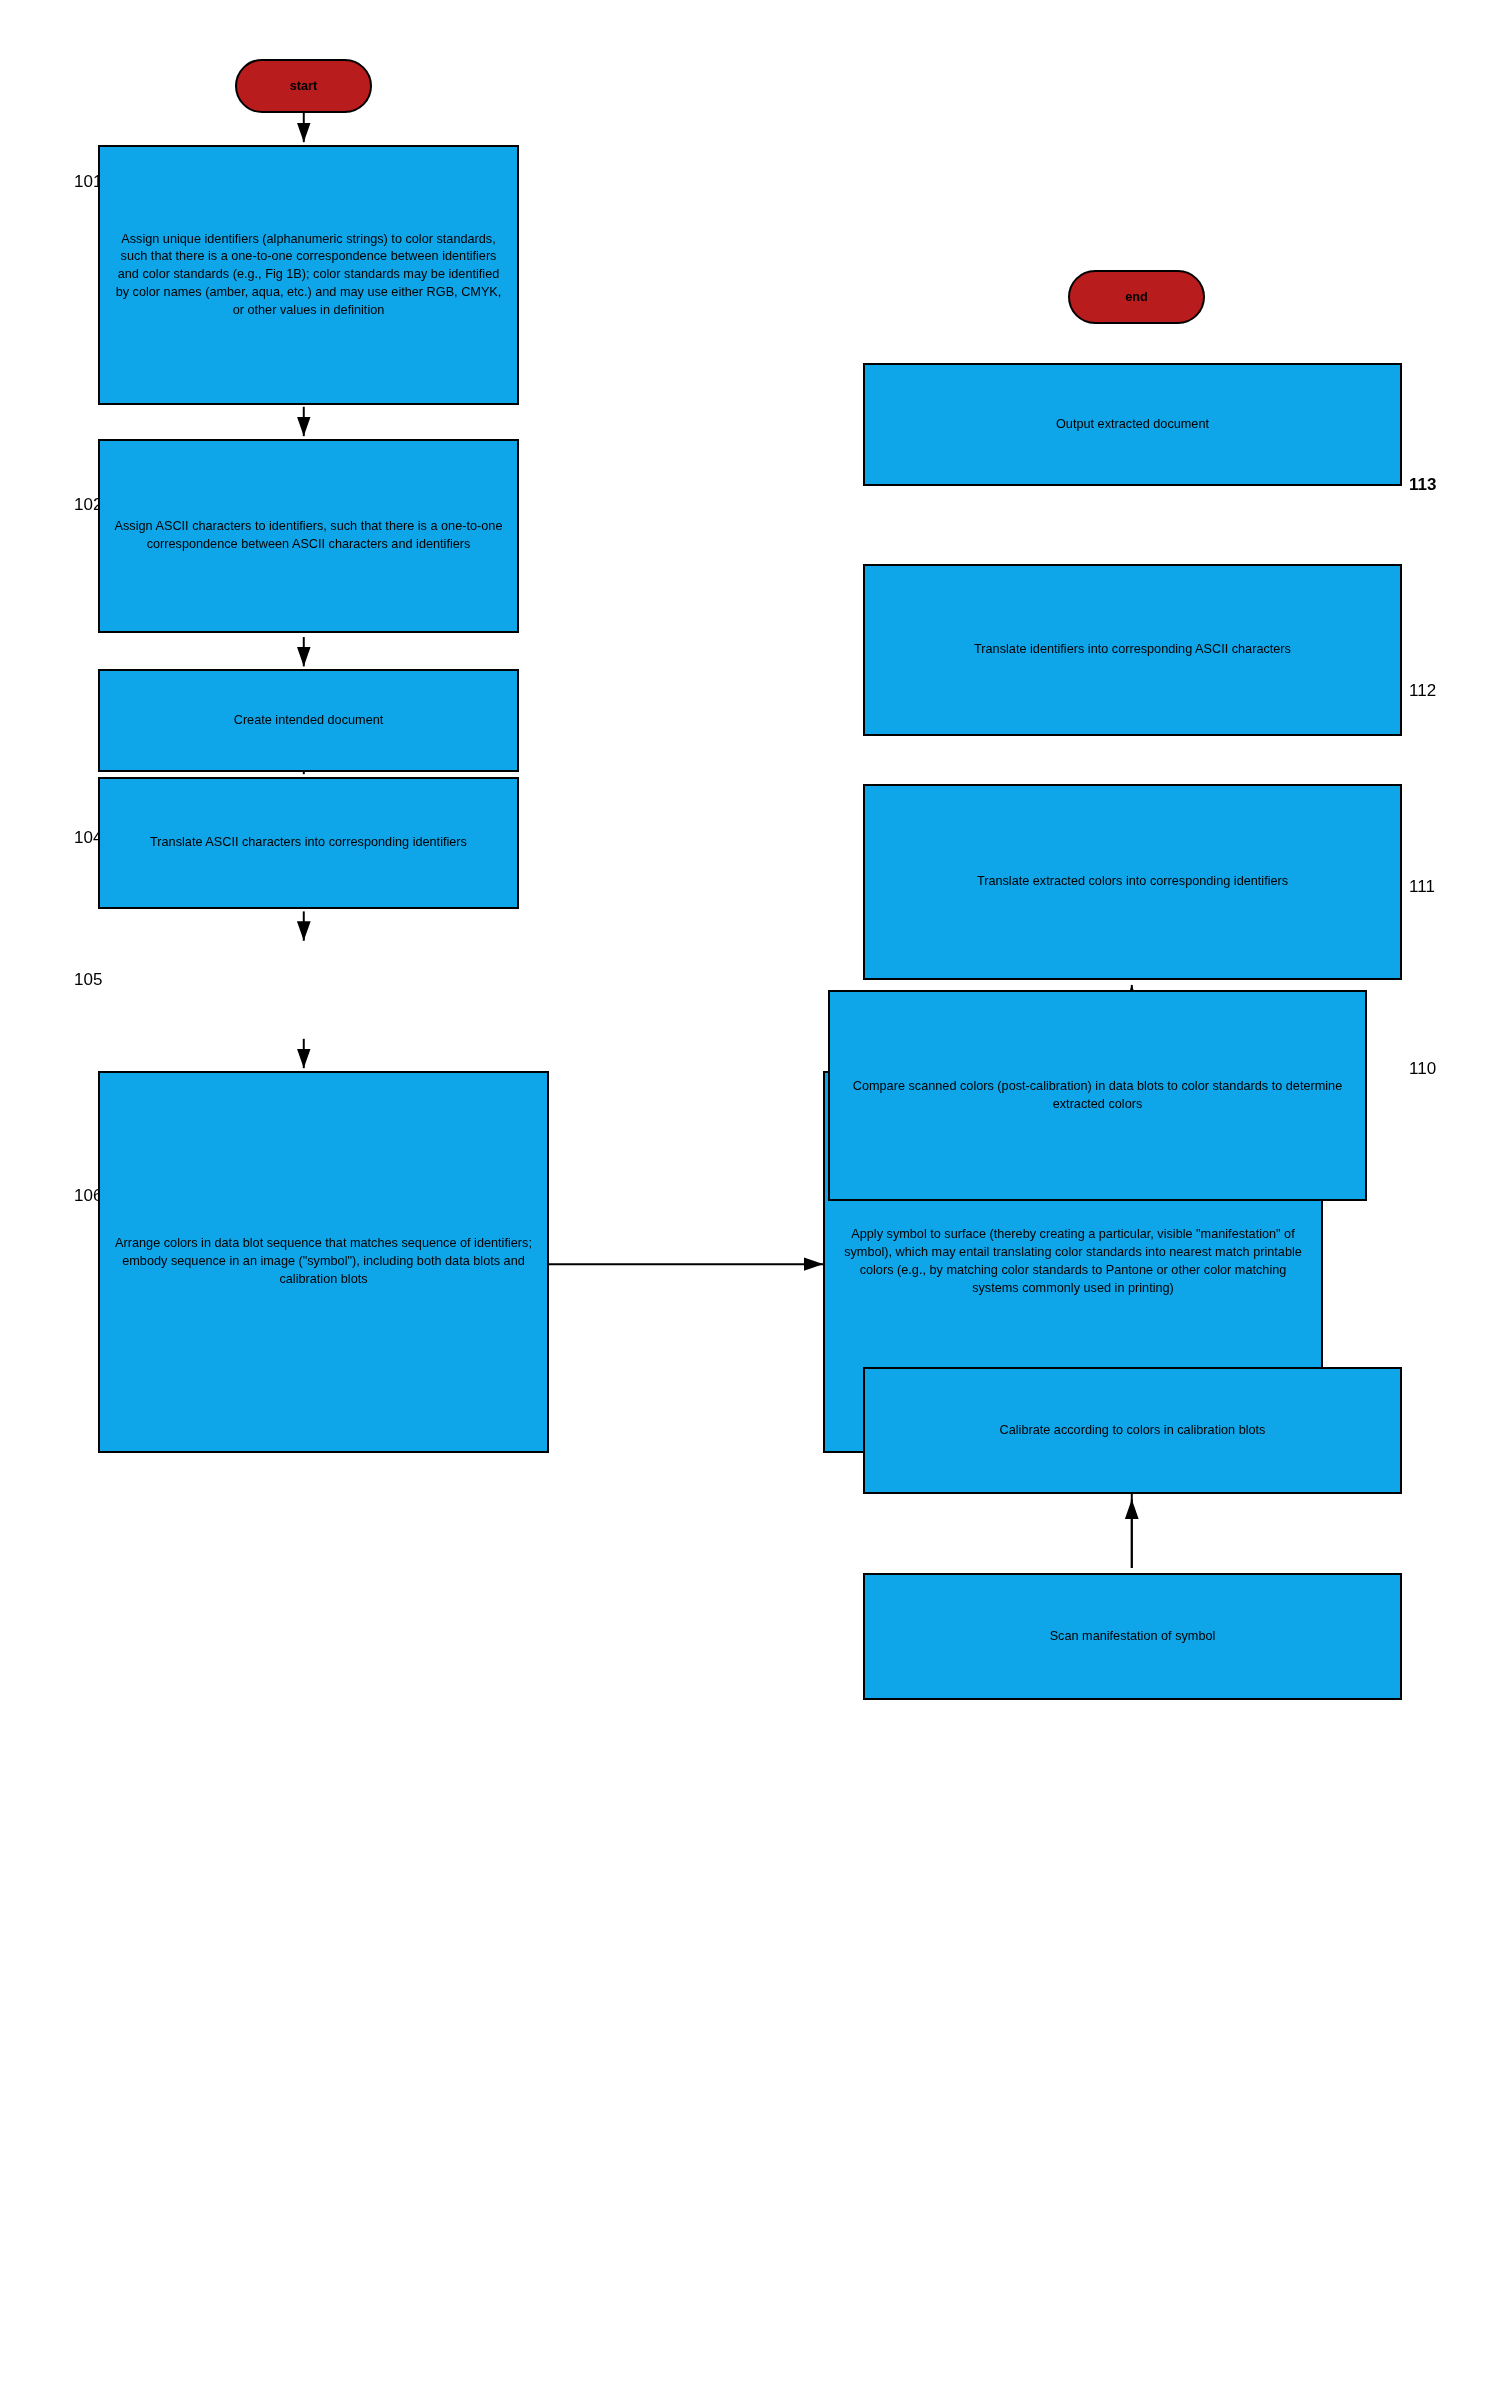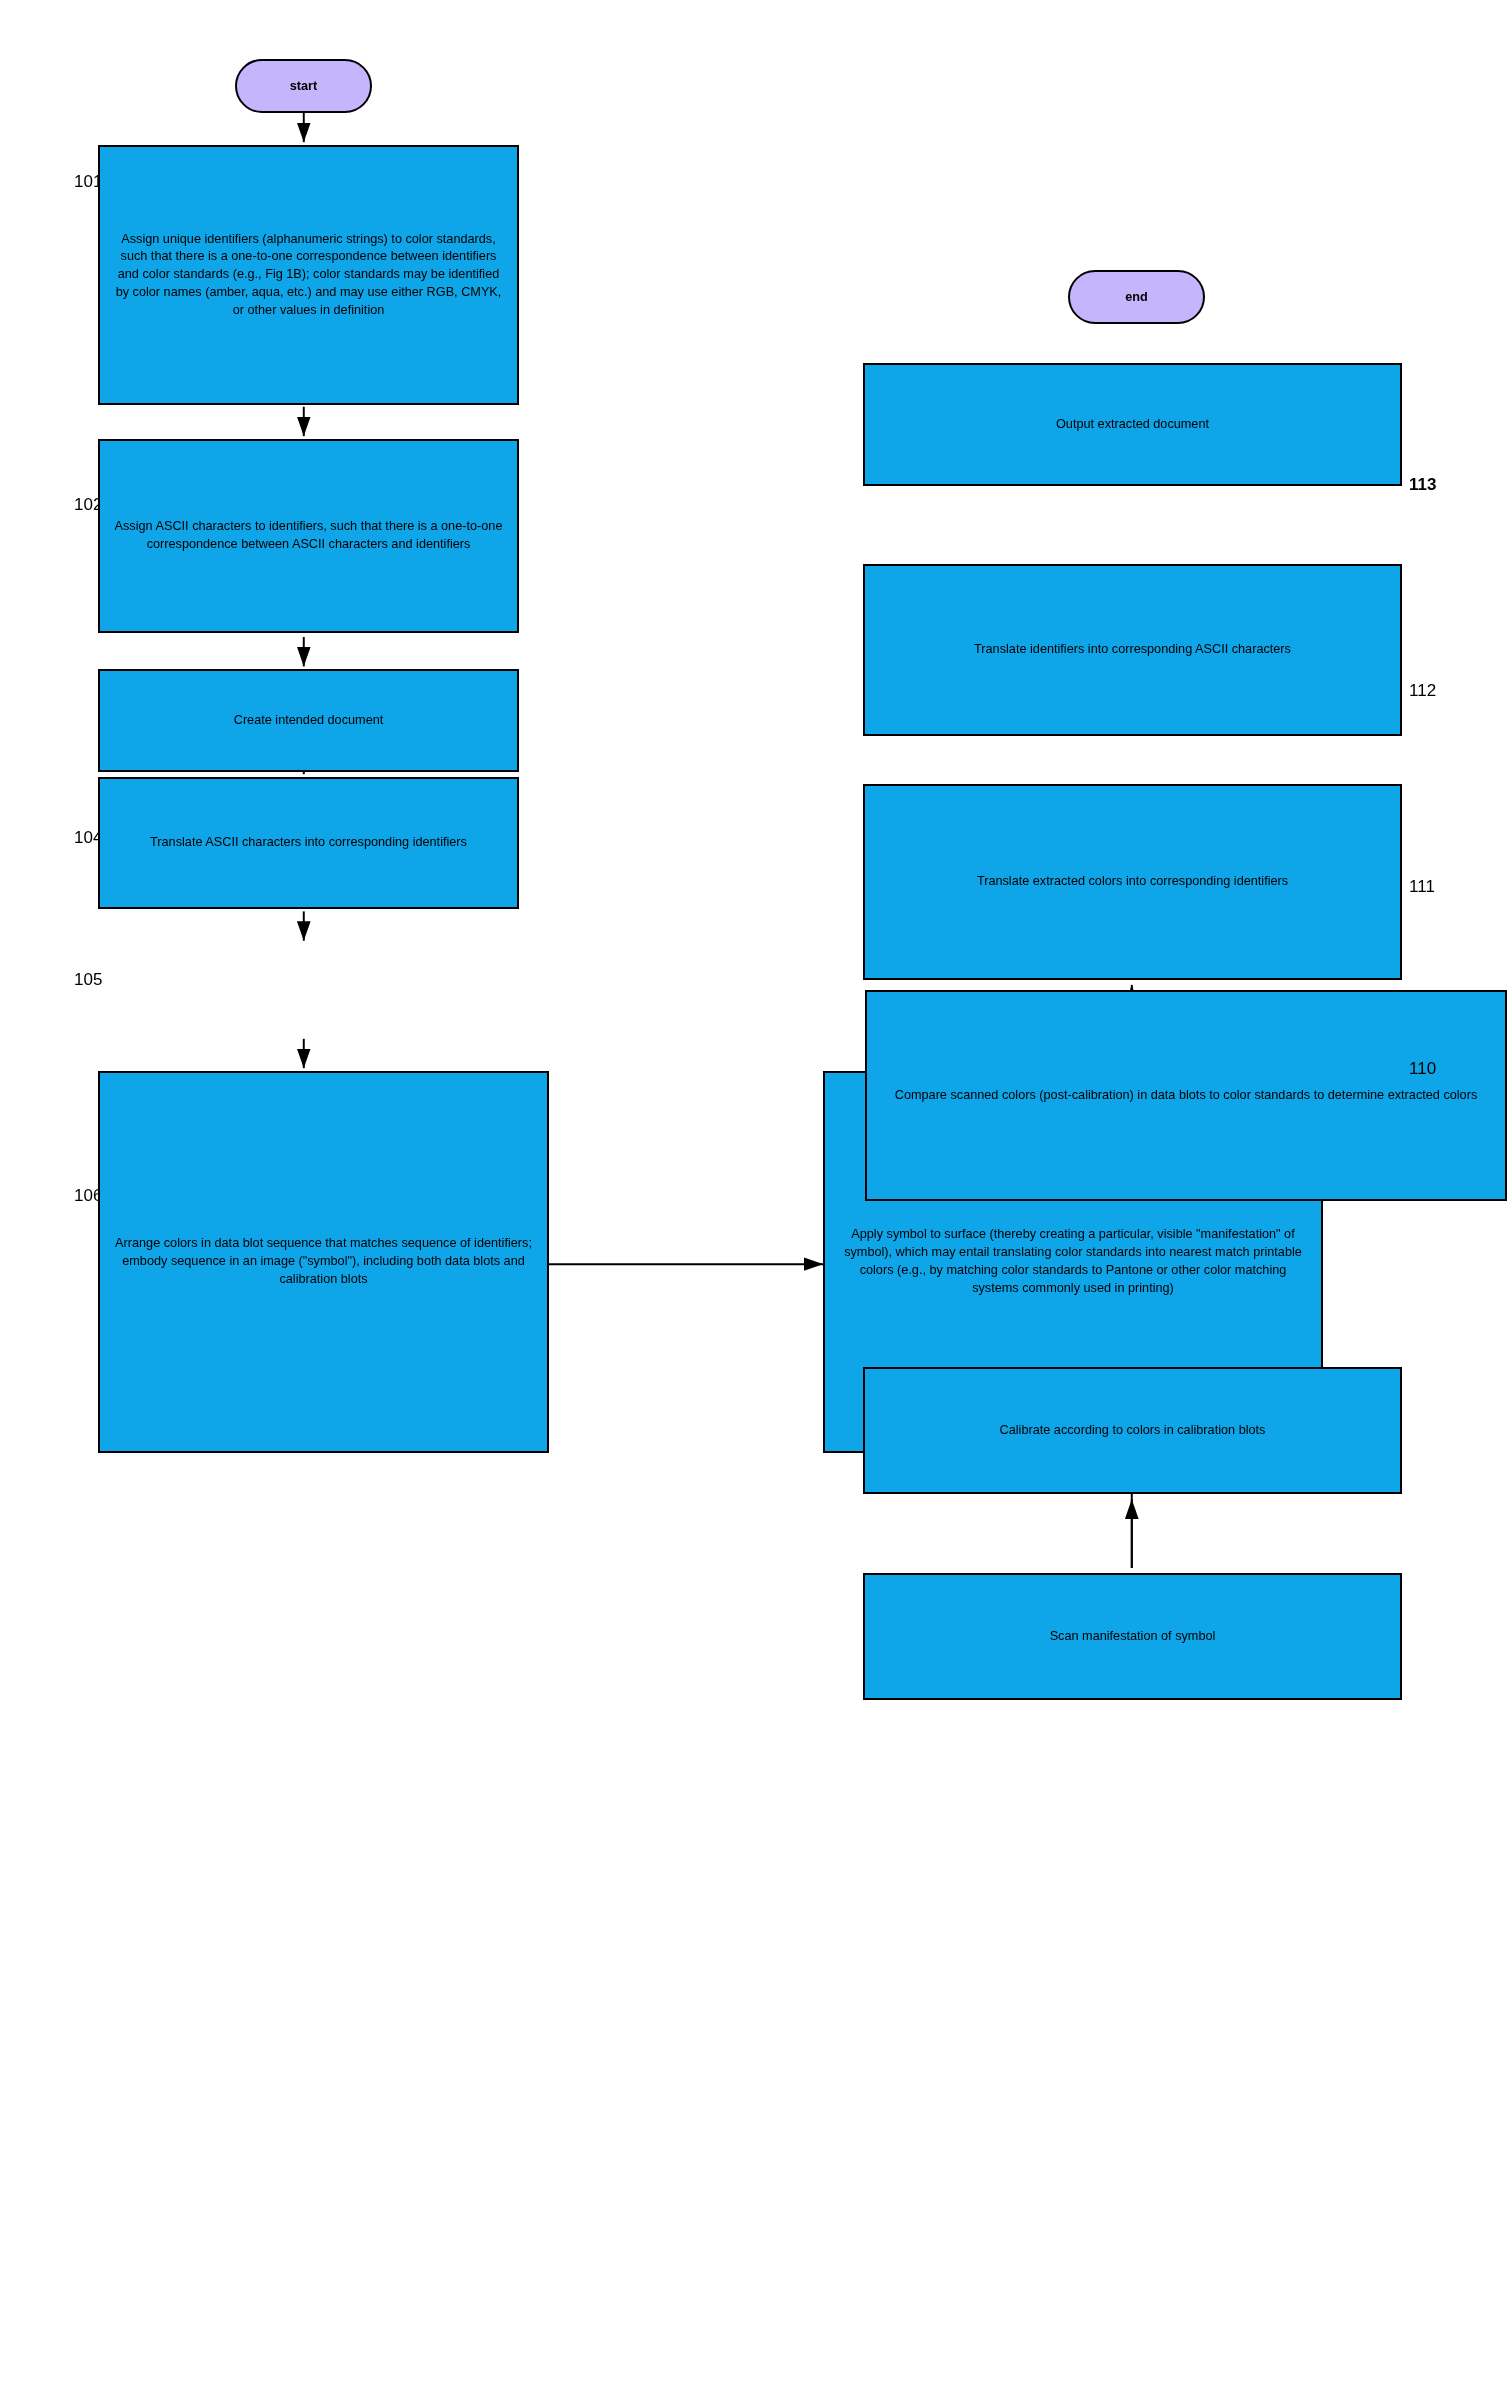--- a/index.html
+++ b/index.html
@@ -28,21 +28,21 @@
       display: flex;
       align-items: center;
       justify-content: center;
       padding: 7.8px 11.8px;
       line-height: 1.4;
     }
 
     .flow-oval {
       position: absolute;
       border: 2px solid #000;
-      background: #c4b5fd;
+      background: #b91c1c;
       text-align: center;
       display: flex;
       align-items: center;
       justify-content: center;
       border-radius: 49px;
       padding: 7.8px 19.6px;
       font-weight: bold;
     }
 
     .step-label {
@@ -173,21 +173,21 @@
   </div>
 
   <div class="flow-box" style="left:863px; top:1367px; width:539px; height:127px;">
     <span>Calibrate according to colors in calibration blots</span>
   </div>
 
   <div class="step-label" style="left:1333px; top:1186px;">
     
   </div>
 
-  <div class="flow-box" style="left:865px; top:990px; width:642px; height:211px;">
+  <div class="flow-box" style="left:828px; top:990px; width:539px; height:211px;">
     <span>Compare scanned colors (post-calibration) in data blots to color standards to determine extracted colors</span>
   </div>
   <div class="step-label" style="left:1409px; top:1059px;">
     <span>110</span>
   </div>
 
   <div class="step-label" style="left:1409px; top:877px;">
     <span>111</span>
   </div>
 

